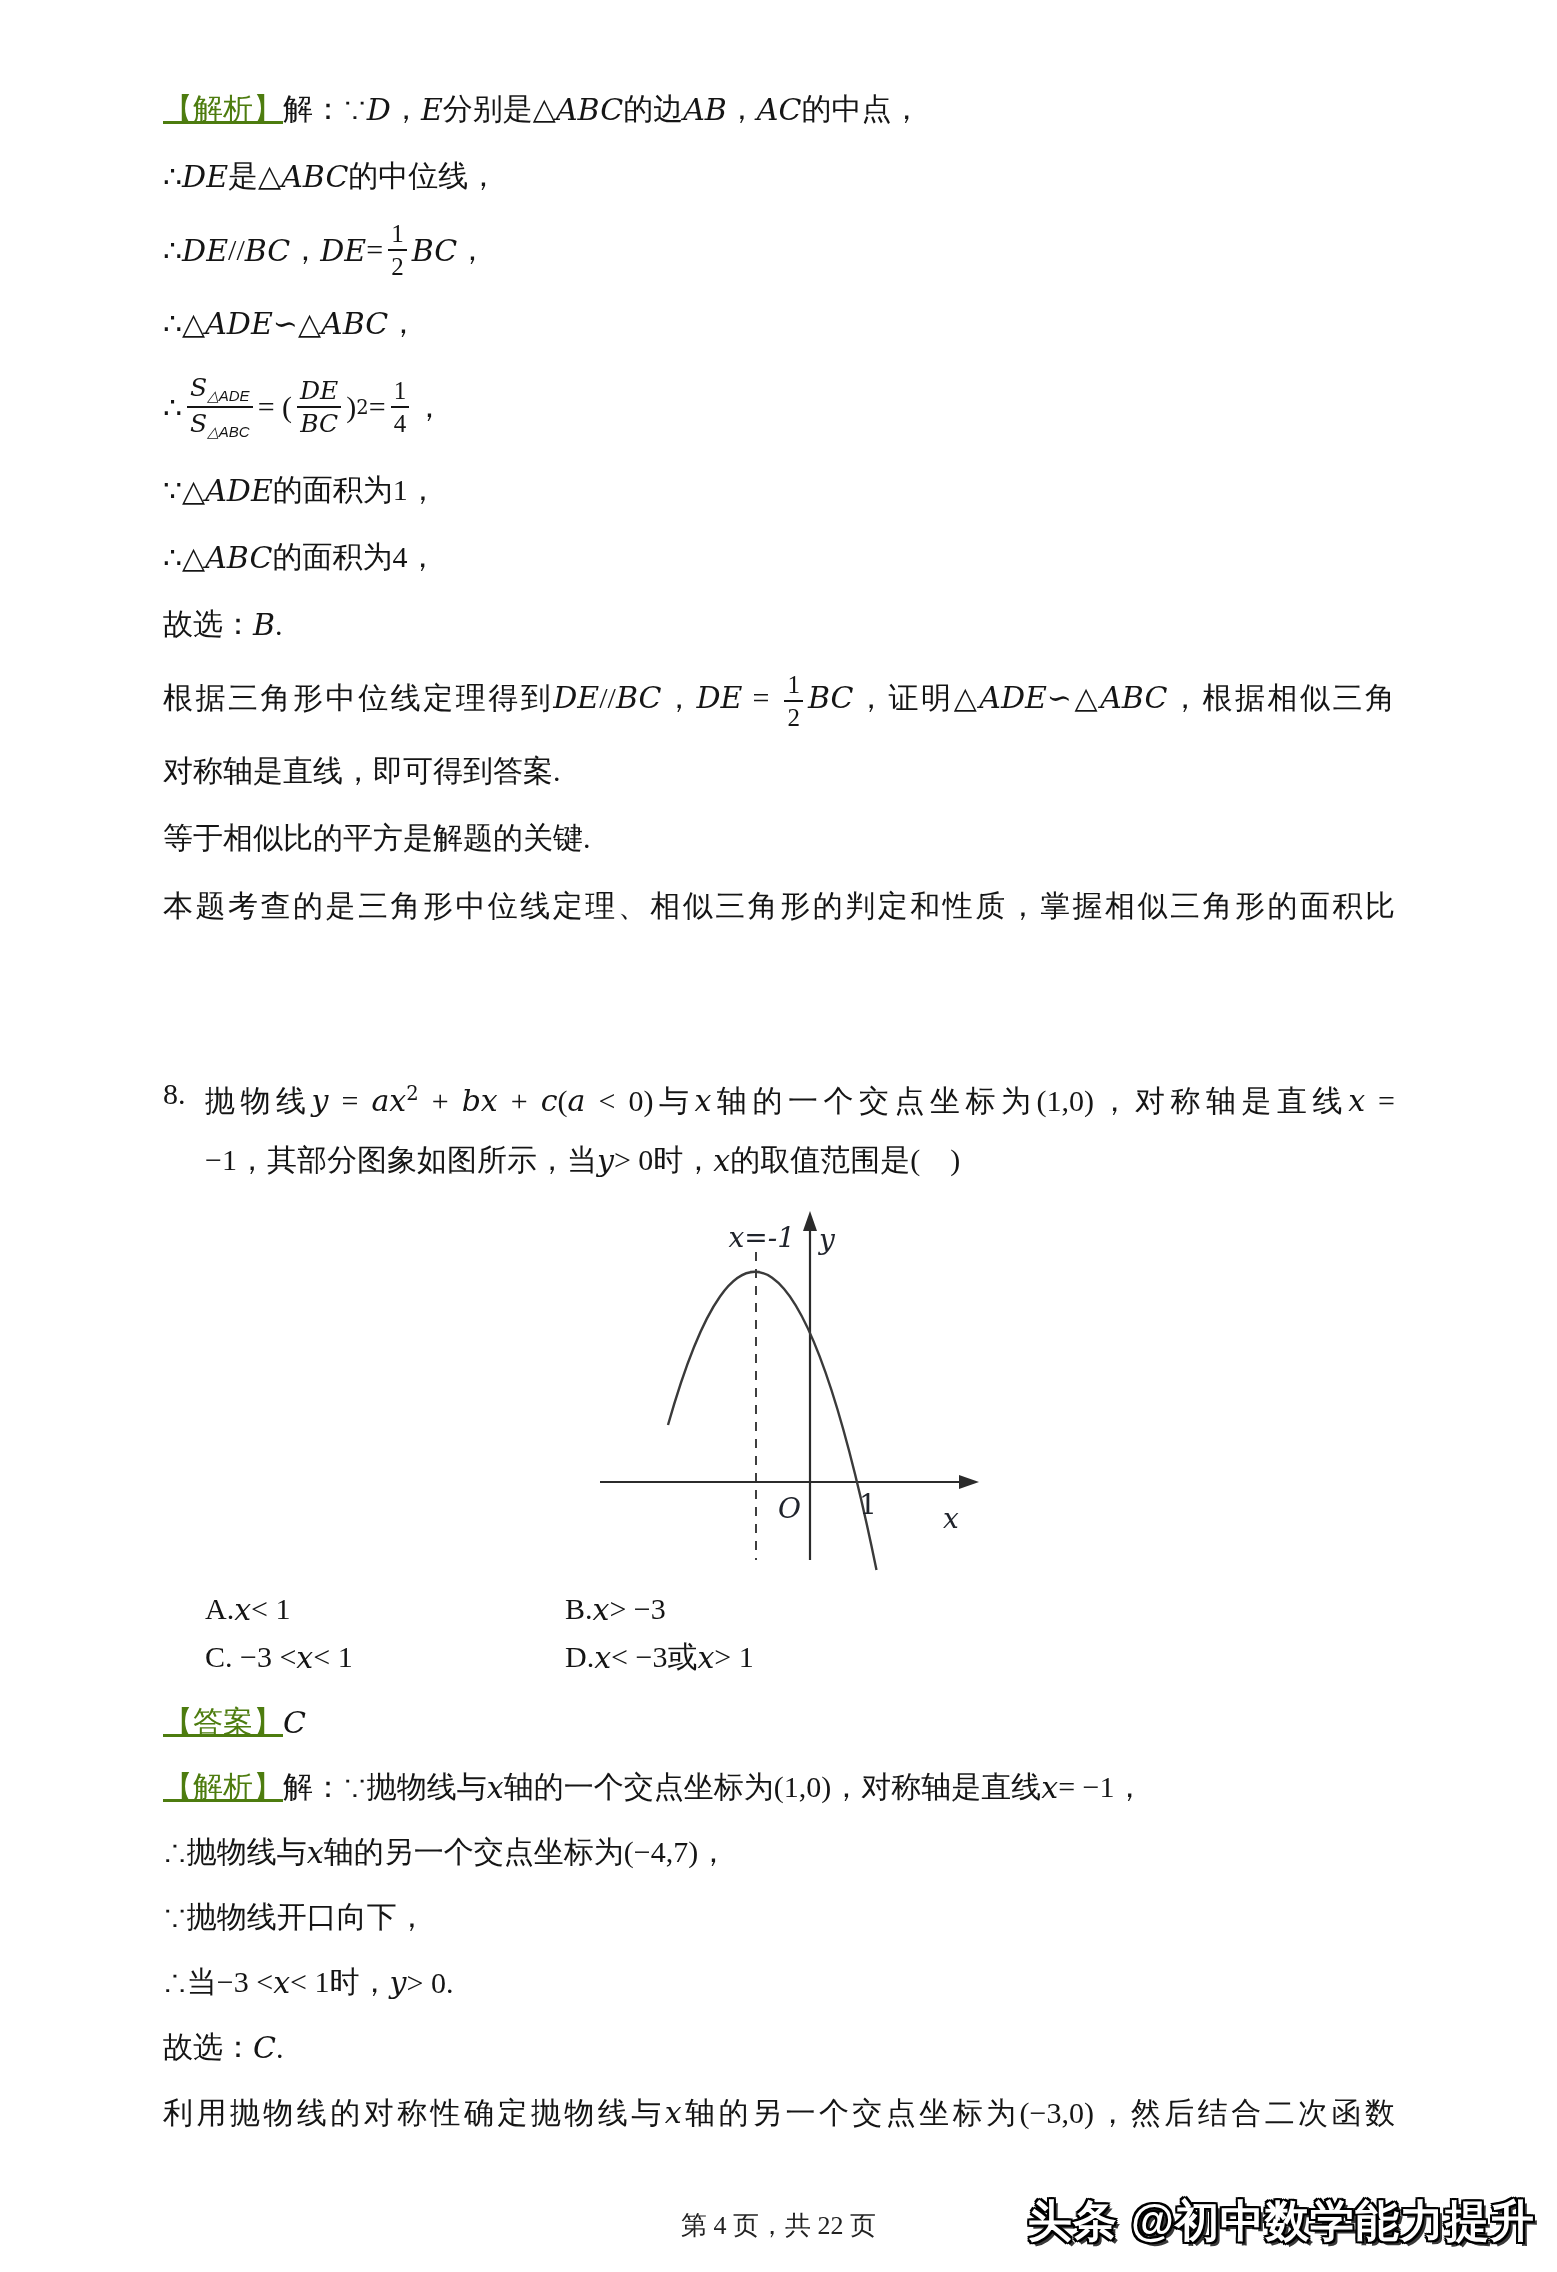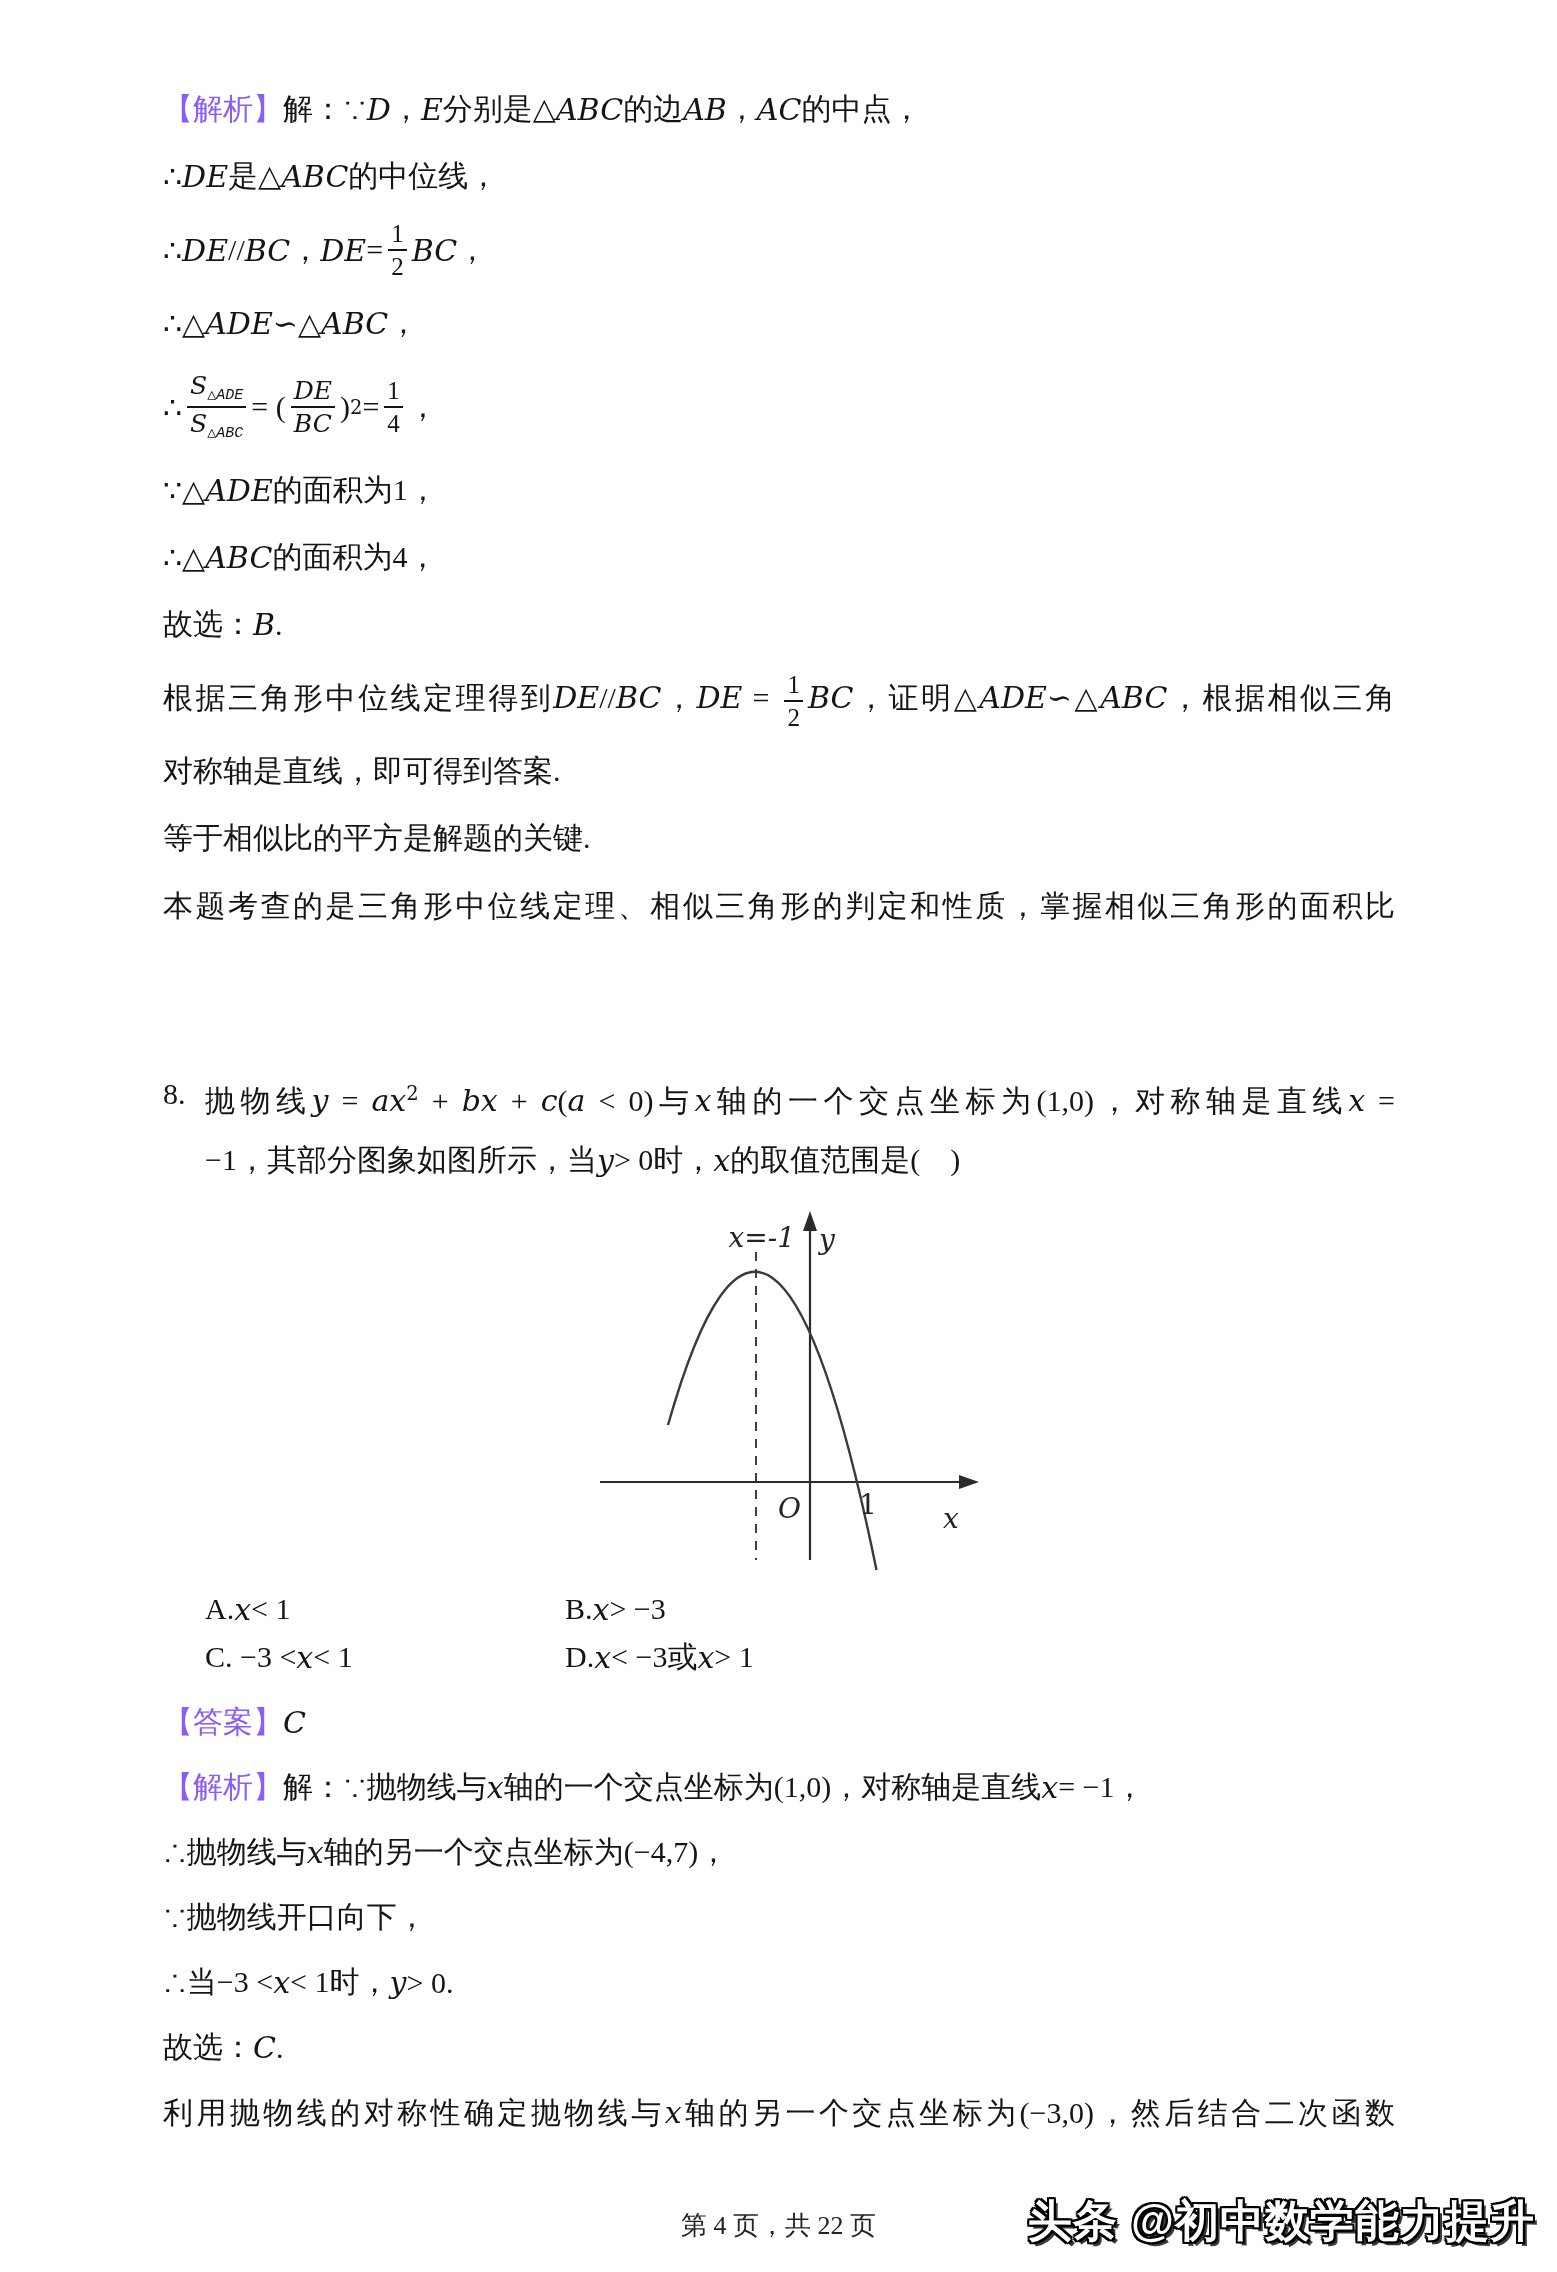--- a/index.html
+++ b/index.html
@@ -11,22 +11,22 @@
   .flow{position:absolute;left:163px;width:1232px;}
   .line{position:relative;height:67px;display:flex;align-items:center;white-space:nowrap;}
   .line.j{display:block;line-height:67px;text-align:justify;text-align-last:justify;white-space:normal;}
   .line.h80{height:80px;}
   .line.j.h80{line-height:80px;}
   .line.h100{height:100px;}
   .line.ind{padding-left:42px;}
   .marker{position:absolute;left:0;top:0;}
   .cn{}
   .mi{font-family:"DejaVu Serif",serif;font-style:italic;}
-  .blab{color:#8b5cf6;}
-  .msub{font-family:Liberation Mono, monospace;font-style:italic;font-size:0.60em;vertical-align:-0.3em;letter-spacing:0;margin-top:40px;}
+  .blab{color:#4d7c0f;text-decoration:underline;}
+  .msub{font-family:Liberation Sans, sans-serif;font-style:italic;font-size:0.60em;vertical-align:-0.3em;letter-spacing:0;margin-top:40px;}
   .msup{font-family:"DejaVu Serif",serif;font-size:0.65em;vertical-align:0.55em;}
   .frac{display:inline-flex;flex-direction:column;align-items:center;vertical-align:middle;margin:0 5px;line-height:1.08;font-size:25px;}
   .frac .num,.frac .den{display:block;text-align:center;padding:0 3px;}
   .frac .bar{display:block;height:0;border-top:2px solid #151515;width:100%;margin:2px 0;}
   .line.j .frac{vertical-align:middle;}
   #options-block{position:absolute;left:163px;top:1585px;width:1232px;height:100px;}
   .opt{position:absolute;height:48px;display:flex;align-items:center;white-space:nowrap;}
   [data-section="answer"] .line{height:65px;align-items:center;}
   [data-section="answer"] .line.j{line-height:65px;}
   

